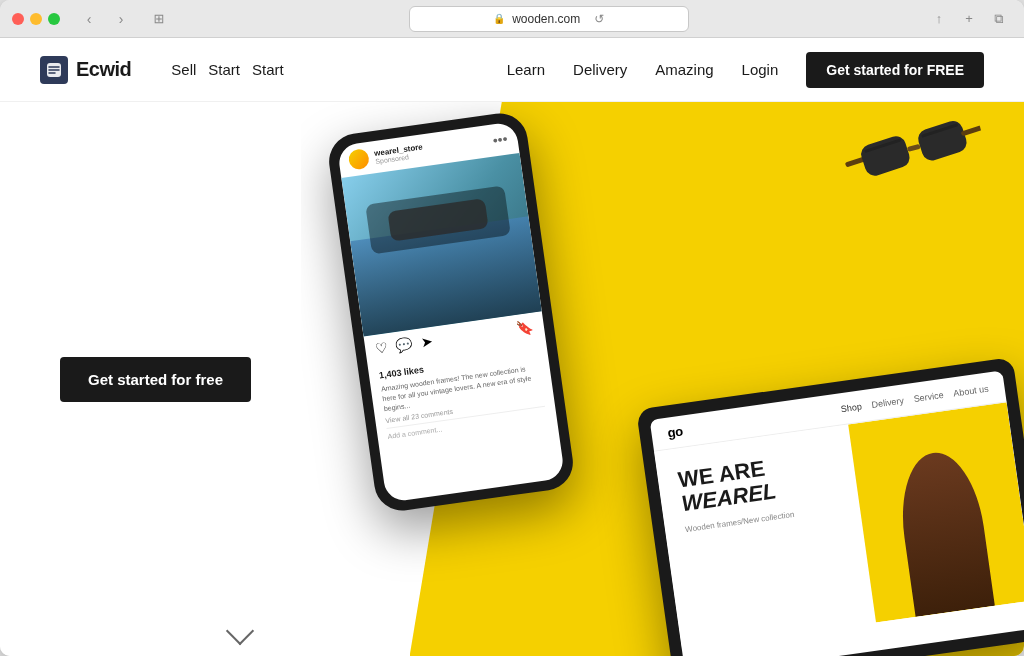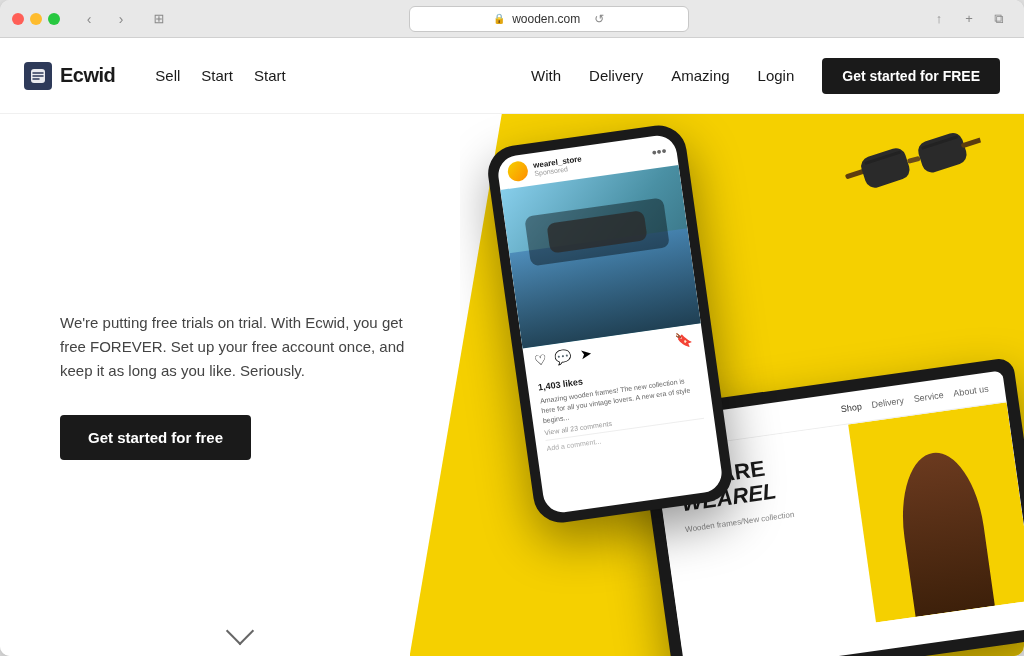--- a/index.html
+++ b/index.html
@@ -128,24 +128,24 @@
     .website {
       flex: 1;
       background: white;
       overflow: hidden;
       display: flex;
       flex-direction: column;
     }
 
     
     .site-nav {
-      height: 76px;
-      display: flex;
-      align-items: center;
-      padding: 0 24px;
+      height: 64px;
+      display: flex;
+      align-items: center;
+      padding: 0 40px;
       border-bottom: 1px solid #f0f0f0;
       flex-shrink: 0;
       background: white;
       z-index: 10;
       position: relative;
     }
 
     .logo {
       display: flex;
       align-items: center;
@@ -168,21 +168,21 @@
     .logo-text {
       font-size: 20px;
       font-weight: 700;
       color: #1a1a1a;
       letter-spacing: -0.5px;
     }
 
     .nav-left {
       display: flex;
       align-items: flex-start;
-      gap: 21px;
+      gap: 12px;
     }
 
     .nav-left a {
       text-decoration: none;
       color: #1a1a1a;
       font-size: 15px;
       font-weight: 500;
     }
 
     .nav-right {
@@ -515,32 +515,31 @@
         <span class="logo-text">Ecwid</span>
       </div>
 
       <div class="nav-left">
         <a href="#">Sell</a>
         <a href="#">Start</a>
         <a href="#">Start</a>
       </div>
 
       <div class="nav-right">
-        <a href="#">With</a>
+        <a href="#">Learn</a>
         <a href="#">Delivery</a>
         <a href="#">Amazing</a>
         <a href="#">Login</a>
         <button class="cta-button">Get started for FREE</button>
       </div>
     </nav>
 
     <div class="hero">
 
       <div class="hero-left">
-        <p class="hero-subtitle">We're putting free trials on trial. With Ecwid, you get free FOREVER. Set up your free account once, and keep it as long as you like. Seriously.</p>
         <button class="hero-cta">Get started for free</button>
       </div>
 
       <div class="hero-right">
 
         <div class="sunglasses" style="top:25px; right:60px; transform: rotate(-15deg);">
           <svg width="140" height="60" viewBox="0 0 140 60">
 
             <rect x="0" y="20" width="22" height="5" rx="2.5" fill="#5c3d0f" transform="rotate(-3, 0, 22)"></rect>
 

